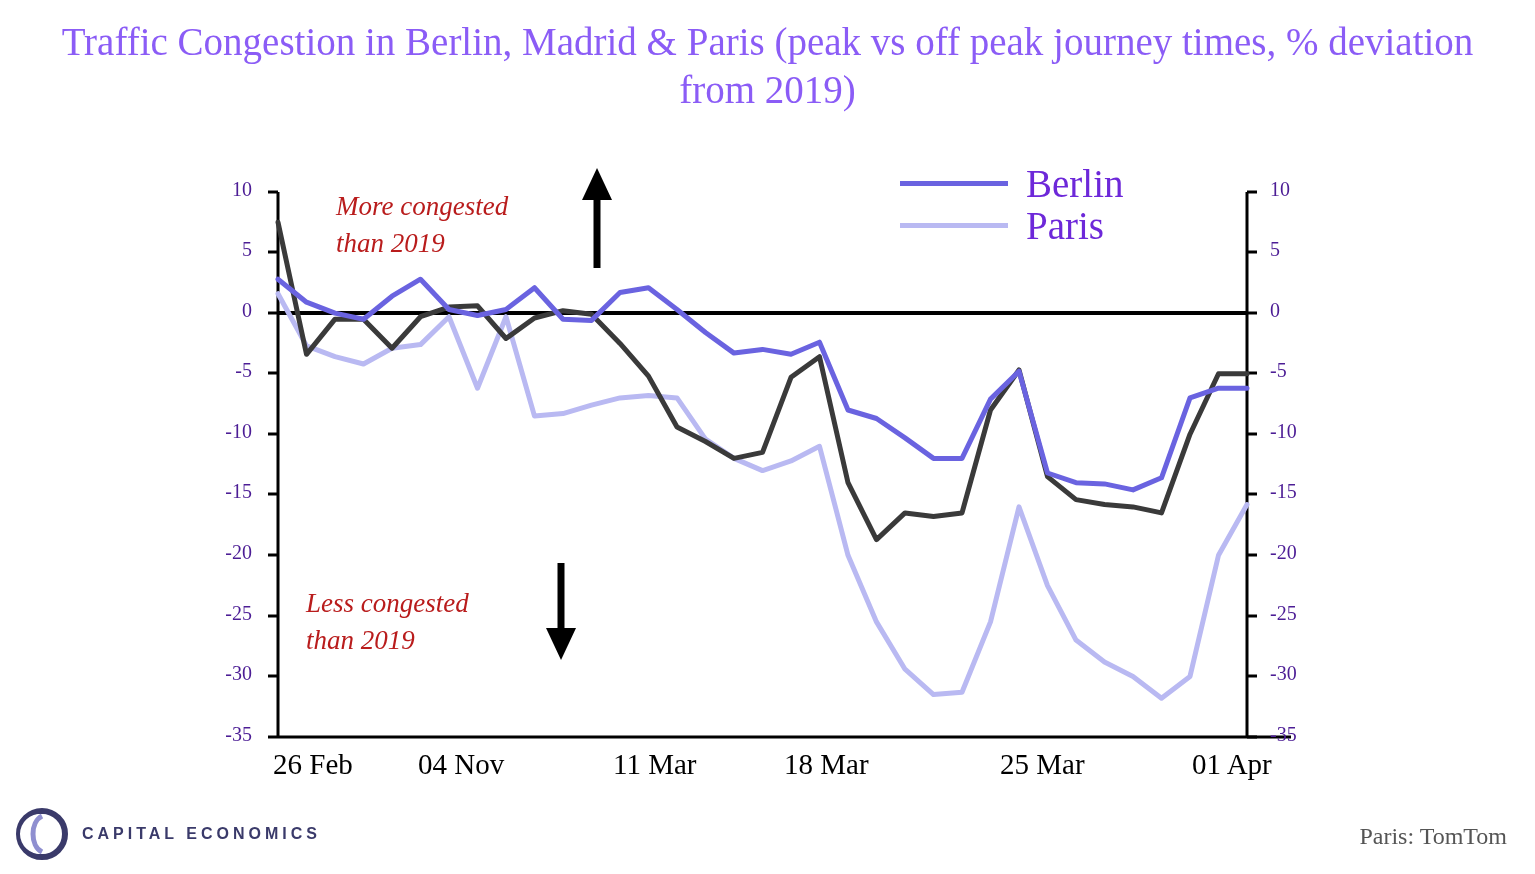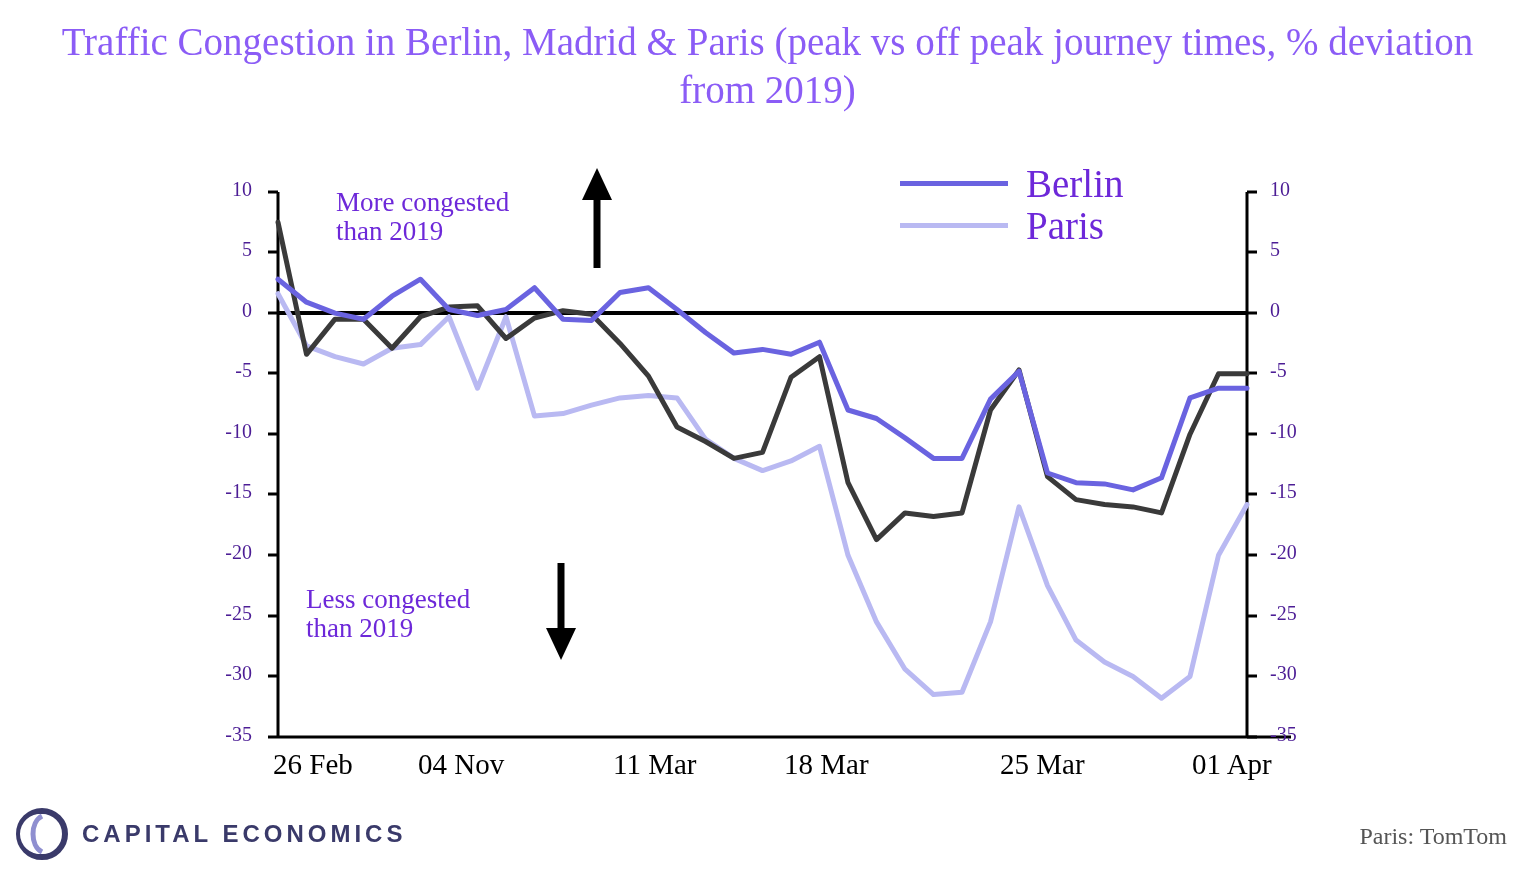--- a/index.html
+++ b/index.html
@@ -48,23 +48,24 @@
   .y-right { text-align: left; }
   .x-label {
     position: absolute;
     font-size: 29px;
     color: #000000;
     font-family: "Liberation Serif", serif;
     white-space: nowrap;
   }
   .annot {
     position: absolute;
+    font-style: italic;
     font-size: 27px;
-    color: #6d28d9;
-    line-height: 29px;
+    color: #b91c1c;
+    line-height: 37px;
     font-family: "Liberation Serif", serif;
     white-space: pre-line;
   }
   .legend {
     position: absolute;
     left: 900px;
     top: 162px;
   }
   .legend-row {
     display: flex;
@@ -90,21 +91,21 @@
     font-family: "Liberation Serif", serif;
   }
   .brand {
     position: absolute;
     left: 16px;
     bottom: 14px;
     display: flex;
     align-items: center;
   }
   .brand-text {
-    font-size: 24px;
+    font-size: 16px;
     letter-spacing: 4px;
     color: #3a3a6a;
     font-family: "Liberation Sans", sans-serif;
     font-weight: bold;
     margin-left: 14px;
   }
 </style>
 </head>
 <body>
 

